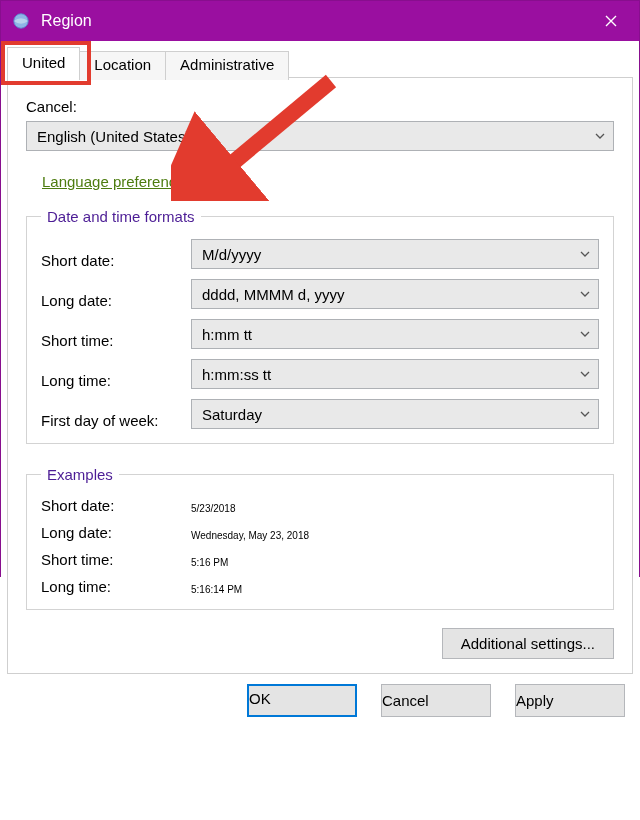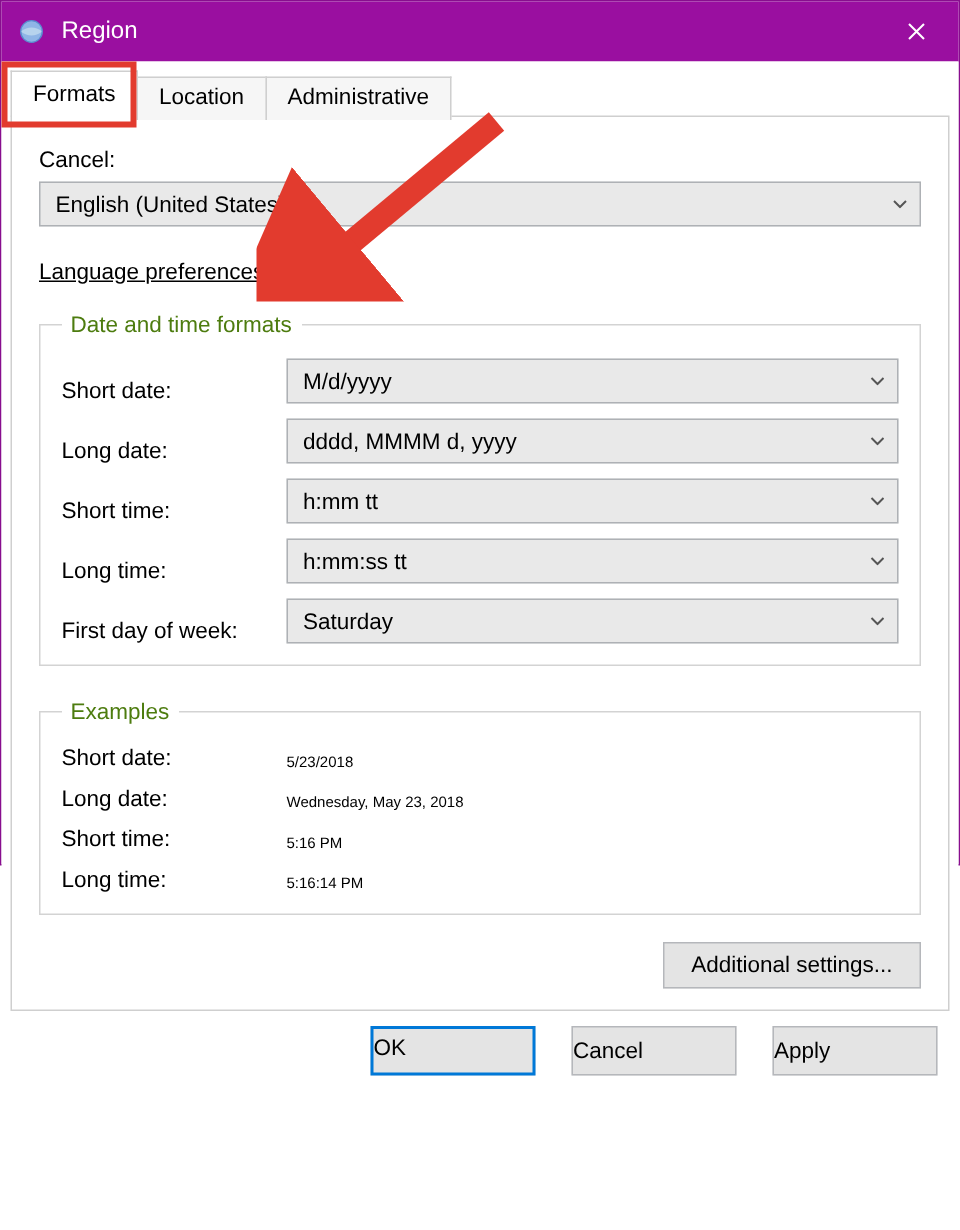--- a/index.html
+++ b/index.html
@@ -112,36 +112,36 @@
   }
   .dropdown .value { flex: 1; font-size: 15px; }
   .chevron {
     width: 14px;
     display: inline-flex;
     justify-content: center;
     color: #555;
     font-size: 12px;
   }
   .link {
-    color: #000000;
+    color: #4d7c0f;
     text-decoration: underline;
-    margin: 22px 0 18px 0;
+    margin: 22px 0 18px 16px;
     cursor: pointer;
     width: fit-content;
   }
   fieldset.group {
     border: 1px solid #d3d3d3;
     padding: 8px 14px 14px 14px;
     margin: 0;
   }
   fieldset.group + fieldset.group { margin-top: 22px; }
   fieldset.group legend {
     padding: 0 6px;
     font-size: 15px;
-    color: #4d7c0f;
+    color: #4c1d95;
   }
   .row {
     display: flex;
     align-items: flex-end;
     margin-top: 10px;
   }
   .row:first-of-type { margin-top: 6px; }
   .row .rlabel {
     width: 150px;
     font-size: 15px;
@@ -220,21 +220,21 @@
           <marker id="ah" markerWidth="8" markerHeight="8" refX="2" refY="4" orient="auto">
             <path d="M0,0 L8,4 L0,8 Z" fill="#e23b2e"></path>
           </marker>
         </defs>
         <line x1="160" y1="10" x2="40" y2="110" stroke="#e23b2e" stroke-width="16" marker-end="url(#ah)"></line>
       </svg>
     </div>
 
     <div class="tabs">
       <div class="tab active">
-        <span>Formats</span>
+        <span>United</span>
       </div>
       <div class="tab inactive">
         <span>Location</span>
       </div>
       <div class="tab inactive">
         <span>Administrative</span>
       </div>
     </div>
 
     <div class="tab-panel">

